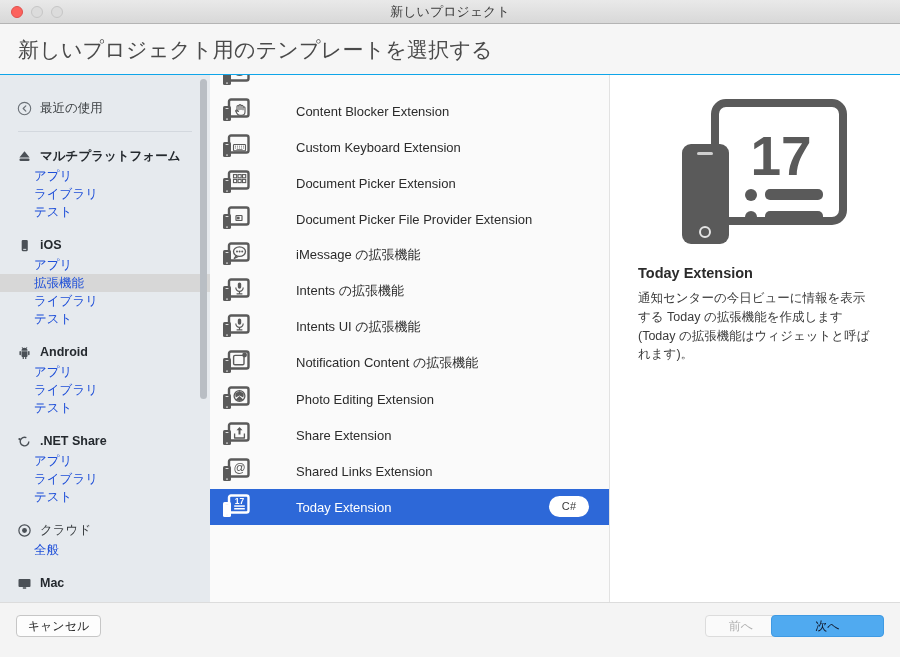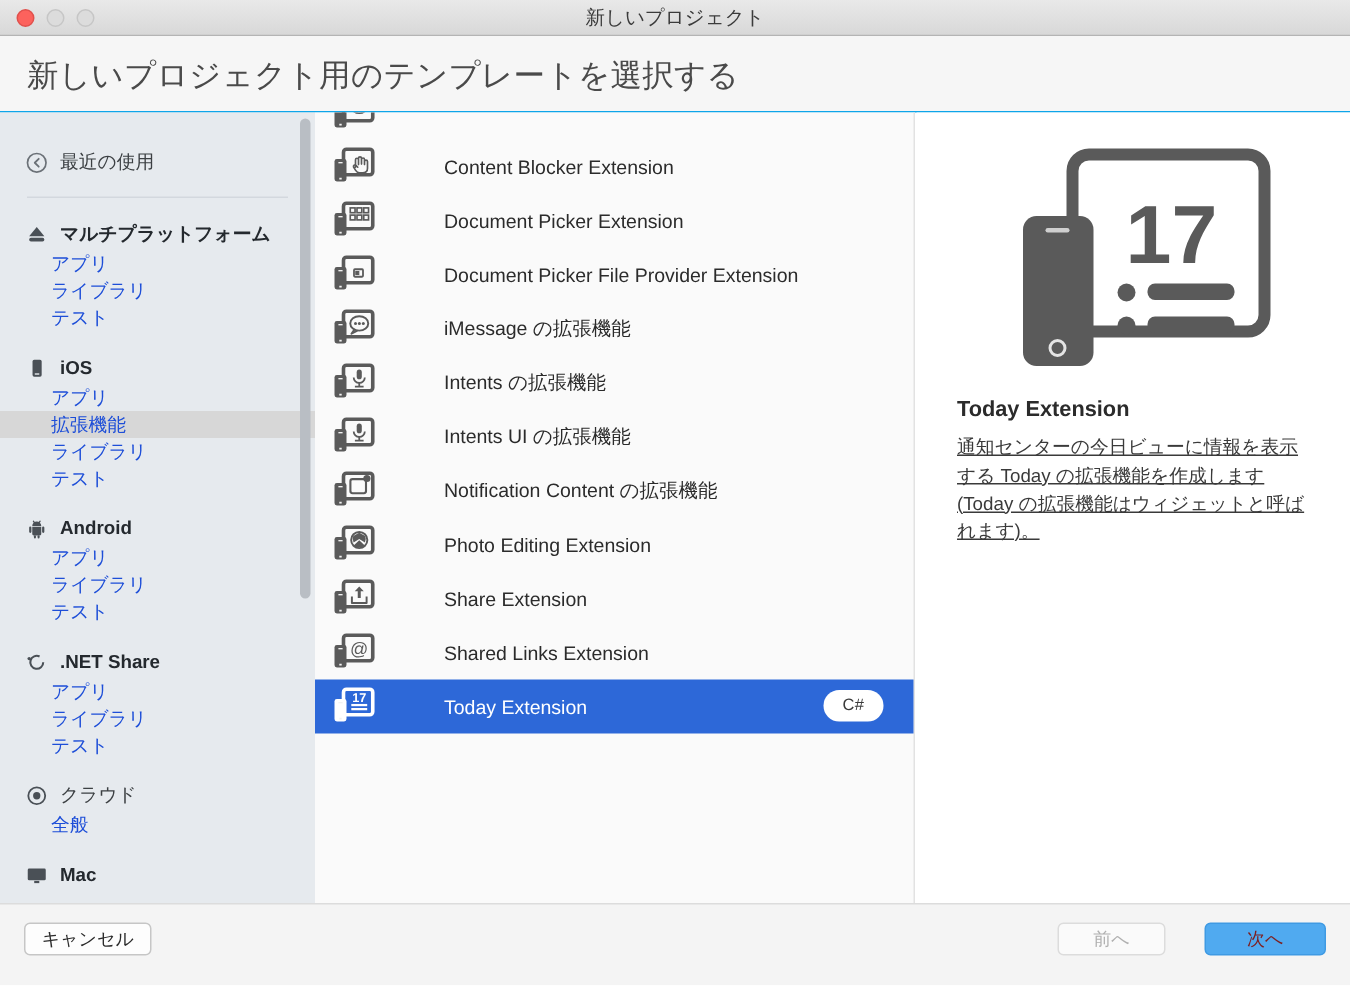--- a/index.html
+++ b/index.html
@@ -235,21 +235,20 @@
     color: #2b2b2b;
   }
   #detail-desc {
     position: absolute;
     left: 27px;
     top: 214px;
     width: 232px;
     font-size: 12.5px;
     line-height: 1.5;
     color: #3a3a3a;
-    text-decoration: underline;
   }
 
   
   #footer {
     position: absolute;
     left: 0; top: 602px;
     width: 900px;
     height: 55px;
     background: #f4f4f4;
     border-top: 1px solid #dcdcdc;
@@ -272,24 +271,24 @@
   #btn-cancel { left: 16px; width: 85px; }
   #btn-prev {
     right: 123px;
     width: 72px;
     color: #b0b0b0;
     background: #fafafa;
     border: 1px solid #dcdcdc;
   }
   #btn-next {
     right: 16px;
-    width: 81px;
+    width: 113px;
     background: #50aaf0;
     border: 1px solid #3f9ae3;
-    color: #7f1d1d;
+    color: #0f172a;
   }
 </style>
 </head>
 <body>
 
 <div id="window">
 
   <div id="titlebar">
     <div class="traffic" id="tl-close"></div>
     <div class="traffic" id="tl-min"></div>
@@ -412,20 +411,37 @@
                 <rect x="7" y="1.5" width="19.5" height="17" rx="2" fill="none" stroke="#5a5a5a" stroke-width="2.4"></rect>
                 <rect x="1" y="8" width="8" height="15" rx="1.6" fill="#5a5a5a"></rect>
                 <rect x="3.6" y="10" width="2.8" height="0.9" fill="#f2f2f2"></rect>
                 <rect x="4.2" y="20.5" width="1.6" height="1.2" fill="#f2f2f2"></rect>
                 <g fill="#5a5a5a" stroke="#5a5a5a">
                   <path d="M15 13.5v-5a1 1 0 012 0v3.2 M17 11.2V7.6a1 1 0 012 0v3.6 M19 11.4V8.3a1 1 0 012 0v3.3 M21 11.7v-2a1 1 0 012 0v4.4c0 2.1-1.3 3.1-3.3 3.1h-2c-1.4 0-2-.6-2.6-1.6l-1.4-2.3a1 1 0 011.6-1.1l1.2 1.3" stroke-width="1.1" fill="none" stroke-linecap="round" stroke-linejoin="round"></path>
                 </g>
               </svg>
             </span>
             <span class="rlabel">Content Blocker Extension</span>
+          </div>
+          <div class="row">
+            <span>
+              <svg class="devicon" width="28" height="26" viewBox="0 0 28 26">
+                <rect x="7" y="1.5" width="19.5" height="17" rx="2" fill="none" stroke="#5a5a5a" stroke-width="2.4"></rect>
+                <rect x="1" y="8" width="8" height="15" rx="1.6" fill="#5a5a5a"></rect>
+                <rect x="3.6" y="10" width="2.8" height="0.9" fill="#f2f2f2"></rect>
+                <rect x="4.2" y="20.5" width="1.6" height="1.2" fill="#f2f2f2"></rect>
+                <g fill="#5a5a5a" stroke="#5a5a5a">
+                  <rect x="11.5" y="10.5" width="12" height="6.4" rx="0.8" fill="none" stroke-width="1.1"></rect>
+                  <g stroke-width="0.8">
+                    <path d="M13 12.2h1M15 12.2h1M17 12.2h1M19 12.2h1M21 12.2h1M13 14h1M15 14h1M17 14h1M19 14h1M21 14h1M14.5 15.6h6"></path>
+                  </g>
+                </g>
+              </svg>
+            </span>
+            <span class="rlabel">Custom Keyboard Extension</span>
           </div>
           <div class="row">
             <span>
               <svg class="devicon" width="28" height="26" viewBox="0 0 28 26">
                 <rect x="7" y="1.5" width="19.5" height="17" rx="2" fill="none" stroke="#5a5a5a" stroke-width="2.4"></rect>
                 <rect x="1" y="8" width="8" height="15" rx="1.6" fill="#5a5a5a"></rect>
                 <rect x="3.6" y="10" width="2.8" height="0.9" fill="#f2f2f2"></rect>
                 <rect x="4.2" y="20.5" width="1.6" height="1.2" fill="#f2f2f2"></rect>
                 <g fill="#5a5a5a" stroke="#5a5a5a">
                   <g fill="none" stroke-width="1.1">

